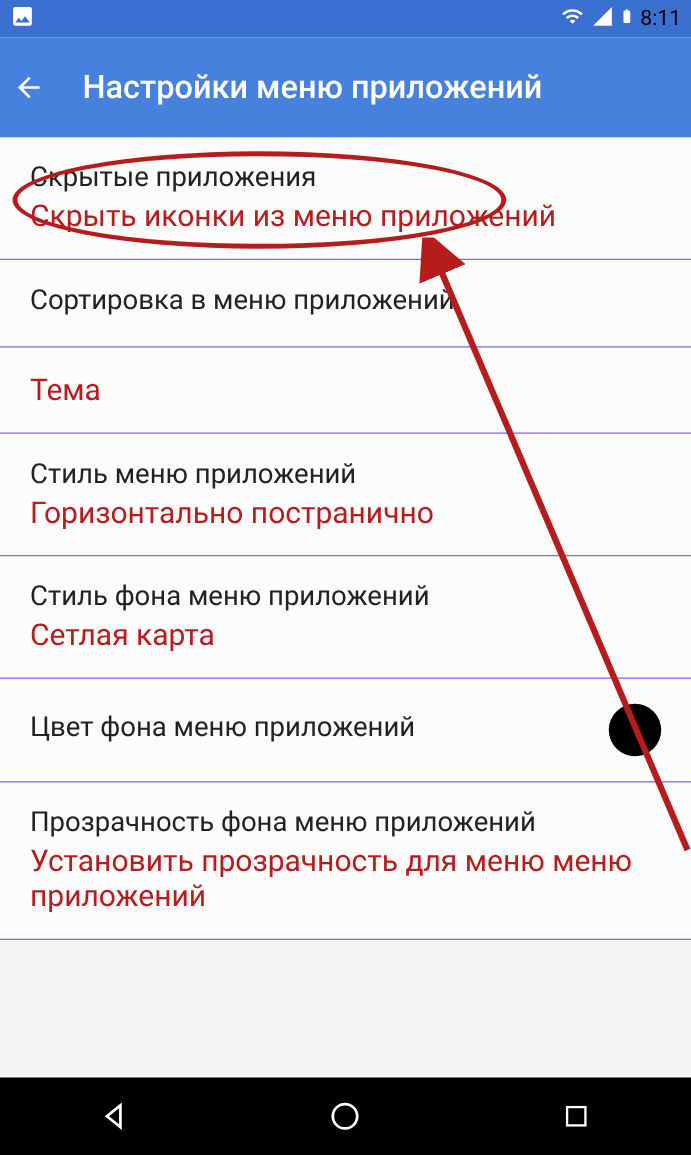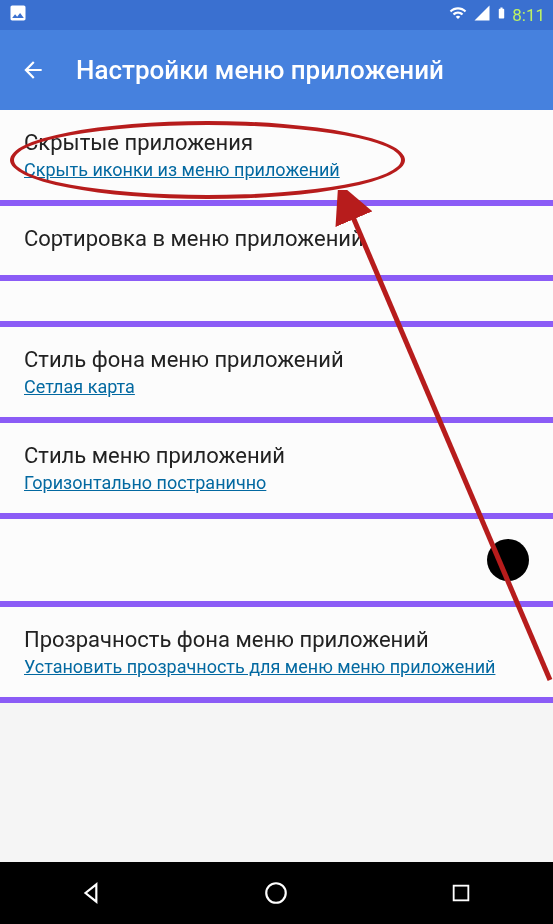--- a/index.html
+++ b/index.html
@@ -15,75 +15,74 @@
       position: relative;
       overflow: hidden;
     }
     .statusbar {
       height: 30px;
       background: #3a70d0;
       display: flex;
       justify-content: space-between;
       align-items: center;
       padding: 0 8px;
-      color: #bef264;
+      color: #000000;
       font-size: 17px;
     }
     .statusbar .left {
       display: flex;
       align-items: center;
     }
     .statusbar .right {
       display: flex;
       align-items: center;
       gap: 4px;
     }
     .header {
       height: 80px;
       background: #4681de;
       display: flex;
       align-items: center;
-      padding: 0 18px;
+      padding: 0 8px;
       color: #fff;
     }
     .back-btn {
       width: 30px;
       height: 30px;
       display: flex;
       align-items: center;
       justify-content: center;
       margin-right: 28px;
     }
     .header-title {
       font-size: 26px;
       font-weight: 500;
     }
     .list {
       background: #fcfcfc;
     }
     .list-item {
       padding: 20px 24px;
-      border-bottom: 6px solid #8b5cf6;
+      border-bottom: 1px solid #8b5cf6;
       display: flex;
       align-items: center;
       justify-content: space-between;
     }
     .list-item .texts {
       flex: 1;
     }
     .item-title {
       font-size: 22px;
       color: #222;
       font-weight: 400;
       margin-bottom: 4px;
     }
     .item-subtitle {
-      font-size: 18px;
-      color: #0369a1;
-      text-decoration: underline;
+      font-size: 24px;
+      color: #b91c1c;
     }
     .color-swatch {
       width: 42px;
       height: 42px;
       border-radius: 50%;
       background: #000;
       margin-left: 12px;
       flex-shrink: 0;
     }
     .navbar {
@@ -172,36 +171,38 @@
       <div class="item-subtitle">Скрыть иконки из меню приложений</div>
     </div>
   </div>
   <div class="list-item">
     <div class="texts">
       <div class="item-title">Сортировка в меню приложений</div>
     </div>
   </div>
   <div class="list-item">
     <div class="texts">
+      <div class="item-subtitle">Тема</div>
+    </div>
+  </div>
+  <div class="list-item">
+    <div class="texts">
+      <div class="item-title">Стиль меню приложений</div>
+      <div class="item-subtitle">Горизонтально постранично</div>
     </div>
   </div>
   <div class="list-item">
     <div class="texts">
       <div class="item-title">Стиль фона меню приложений</div>
       <div class="item-subtitle">Сетлая карта</div>
     </div>
   </div>
   <div class="list-item">
     <div class="texts">
-      <div class="item-title">Стиль меню приложений</div>
-      <div class="item-subtitle">Горизонтально постранично</div>
-    </div>
-  </div>
-  <div class="list-item">
-    <div class="texts">
+      <div class="item-title">Цвет фона меню приложений</div>
     </div>
     <div class="color-swatch" style="background:#000000"></div>
   </div>
   <div class="list-item">
     <div class="texts">
       <div class="item-title">Прозрачность фона меню приложений</div>
       <div class="item-subtitle">Установить прозрачность для меню меню приложений</div>
     </div>
   </div>
 </div>

